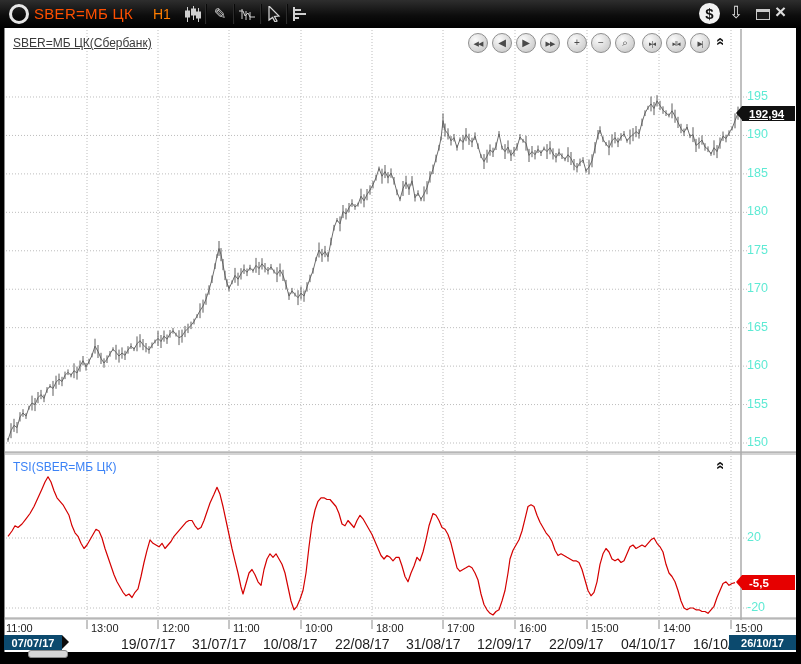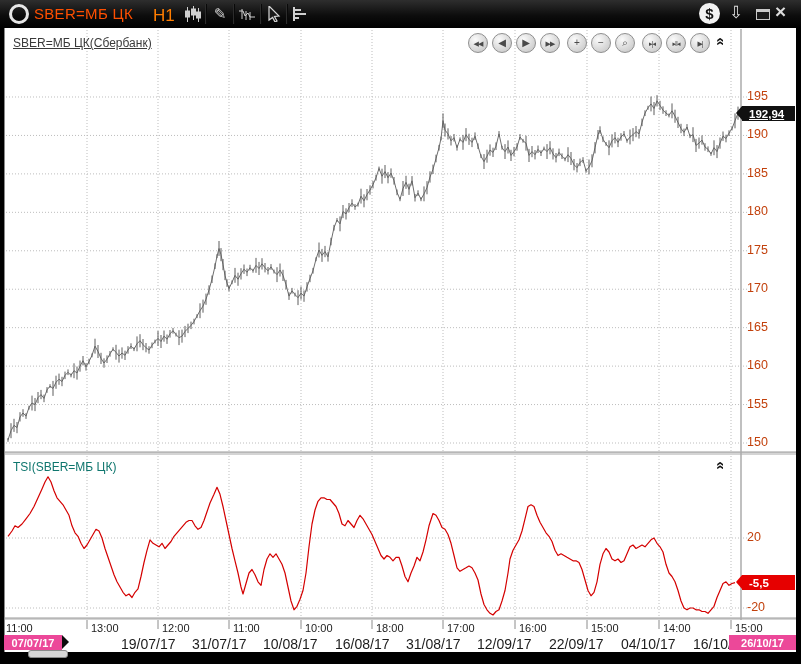--- a/index.html
+++ b/index.html
@@ -3,54 +3,54 @@
 <meta charset="utf-8">
 <style>
   html,body{margin:0;padding:0;background:#000;}
   #page{position:relative;width:801px;height:664px;background:#000;overflow:hidden;
         font-family:"Liberation Sans","DejaVu Sans",sans-serif;-webkit-font-smoothing:antialiased;}
   .abs{position:absolute;}
   
   #toolbar{left:0;top:0;width:801px;height:28px;background:linear-gradient(#2e2e2e,#0d0d0d 55%,#000);}
   #ring{left:9px;top:4px;width:14px;height:14px;border:3px solid #e6e6e6;border-radius:50%;}
   #ticker{left:34px;top:5px;font-size:15px;letter-spacing:.3px;color:#ff4f00;}
-  #tf{left:153px;top:6px;font-size:17px;color:#ff7d00;}
+  #tf{left:153px;top:6px;font-size:14px;color:#ff7d00;}
   .tb-icon{top:2px;width:24px;height:24px;display:flex;align-items:center;justify-content:center;color:#cfcfcf;}
   .tb-sep{top:4px;width:1px;height:20px;background:#2c2c2c;border-right:1px solid #090909;}
   #icon-dollar{left:699px;top:3px;width:21px;height:21px;background:#f2f2f2;border-radius:50%;
                color:#111;font-size:15px;font-weight:bold;display:flex;align-items:center;justify-content:center;}
   #icon-download{left:729px;top:2px;font-size:17px;color:#ddd;}
   #icon-restore{left:756px;top:9px;width:12px;height:7px;border:1px solid #c9c9c9;border-top:3px solid #c9c9c9;background:#1a1a1a;}
   #icon-close{left:775px;top:1px;font-size:19px;font-weight:bold;color:#ddd;}
   
   #chart-bg{left:4px;top:28px;width:792px;height:624px;background:#fff;}
   #plot{left:0;top:0;z-index:2;}
   .panel-label{z-index:3;font-size:12px;}
   #main-label{left:13px;top:36px;color:#3a3a3a;text-decoration:underline;}
-  #tsi-label{left:13px;top:460px;color:#0f766e;}
+  #tsi-label{left:13px;top:460px;color:#3b82f6;}
   
   .nav-btn{top:33px;width:20px;height:20px;border-radius:50%;z-index:3;cursor:pointer;
            background:radial-gradient(circle at 35% 30%,#fafafa,#d2d2d2 70%,#bdbdbd);
            border:1px solid #8f8f8f;box-sizing:border-box;color:#4a4a4a;
            display:flex;align-items:center;justify-content:center;font-size:10px;line-height:1;}
   .nav-btn .g2{font-size:7px;letter-spacing:-1px;}
   .chev{z-index:3;color:#111;font-size:15px;font-weight:bold;transform:rotate(-90deg);cursor:pointer;line-height:1;}
   
-  .ylab{left:747px;z-index:3;font-size:12.5px;color:#c2410c;}
+  .ylab{left:747px;z-index:3;font-size:12.5px;color:#5eead4;}
   .badge{left:742px;width:53px;height:15px;z-index:4;color:#fff;font-size:11.5px;font-weight:bold;
          display:flex;align-items:center;padding-left:7px;box-sizing:border-box;}
   .badge:before{content:"";position:absolute;left:-6px;top:0;border-right:6px solid #111;
                 border-top:7.5px solid transparent;border-bottom:7.5px solid transparent;}
   #price-badge{top:106px;background:#111;text-decoration:underline;}
   #tsi-badge{top:575px;background:#e60000;}
   #tsi-badge:before{border-right-color:#e60000;}
   
   .t-time{z-index:3;font-size:11px;color:#1c1c1c;top:622px;}
   .t-date{z-index:3;font-size:14px;color:#1c1c1c;top:636px;margin-left:30px;}
-  .d-badge{z-index:4;top:635px;height:15px;background:#ec4899;color:#fff;font-size:11px;font-weight:bold;
+  .d-badge{z-index:4;top:635px;height:15px;background:#0c4a6e;color:#fff;font-size:11px;font-weight:bold;
            display:flex;align-items:center;justify-content:center;}
   #d-badge-first{left:4px;width:58px;}
   #d-badge-first:after{content:"";position:absolute;right:-7px;top:0;border-left:7px solid #0d0d0d;
                        border-top:7.5px solid transparent;border-bottom:7.5px solid transparent;}
   #d-badge-last{left:729px;width:67px;}
   #scroll-tab{left:28px;top:650px;width:40px;height:8px;background:#d6d6d6;border:1px solid #8a8a8a;
               border-radius:3px;box-sizing:border-box;z-index:3;}
 </style>
 </head>
 <body>
@@ -238,21 +238,21 @@
     <div class="abs ylab" style="top: 600px;">-20</div>
     <div class="abs t-time" style="left: 6px;">11:00</div>
     <div class="abs d-badge" id="d-badge-first">07/07/17</div>
     <div class="abs t-time" style="left: 91px;">13:00</div>
     <div class="abs t-date" style="left: 91px;">19/07/17</div>
     <div class="abs t-time" style="left: 162px;">12:00</div>
     <div class="abs t-date" style="left: 162px;">31/07/17</div>
     <div class="abs t-time" style="left: 233px;">11:00</div>
     <div class="abs t-date" style="left: 233px;">10/08/17</div>
     <div class="abs t-time" style="left: 305px; text-align: center;">10:00</div>
-    <div class="abs t-date" style="left: 305px;">16/08/17</div>
+    <div class="abs t-date" style="left: 305px;">22/08/17</div>
     <div class="abs t-time" style="left: 376px;">18:00</div>
     <div class="abs t-date" style="left: 376px;">31/08/17</div>
     <div class="abs t-time" style="left: 447px;">17:00</div>
     <div class="abs t-date" style="left: 447px;">12/09/17</div>
     <div class="abs t-time" style="left: 519px;">16:00</div>
     <div class="abs t-date" style="left: 519px;">22/09/17</div>
     <div class="abs t-time" style="left: 591px;">15:00</div>
     <div class="abs t-date" style="left: 591px;">04/10/17</div>
     <div class="abs t-time" style="left: 663px;">14:00</div>
     <div class="abs t-date" style="left: 663px;">16/10/17</div>

